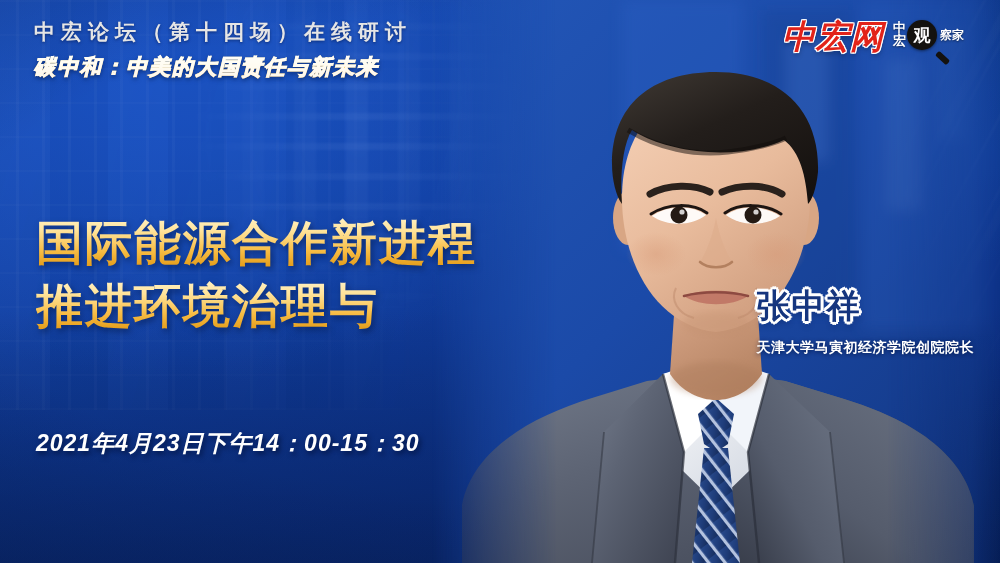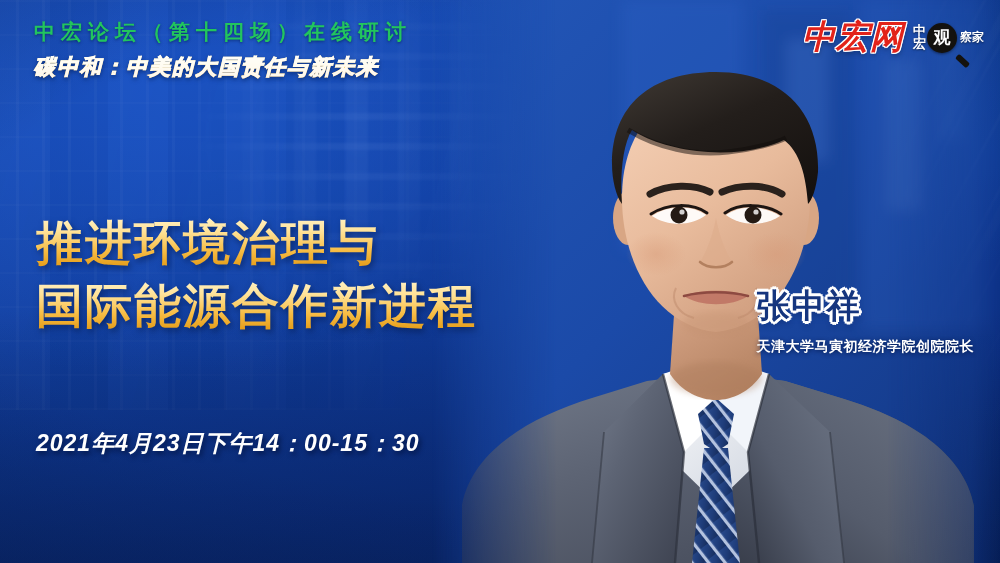--- a/index.html
+++ b/index.html
@@ -65,40 +65,40 @@
   .bg-vignette{
     position:absolute; inset:0;
     background:
       linear-gradient(180deg, rgba(0,0,0,0) 55%, rgba(4,22,66,.45) 100%),
       radial-gradient(ellipse 120% 95% at 50% 45%, rgba(0,0,0,0) 45%, rgba(3,19,60,.5) 100%);
   }
 
   
   .header{ position:absolute; left:34px; top:18px; z-index:6; }
   .header-line1{
-    font-size:21px; font-weight:700; color:#22c55e;
+    font-size:21px; font-weight:700; color:#e5e5e5;
     letter-spacing:6px; white-space:nowrap;
     text-shadow:0 1px 3px rgba(0,20,70,.6);
   }
   .header-line2{
     margin-top:7px;
     font-size:21px; font-weight:900; font-style:italic;
     letter-spacing:2px; white-space:nowrap;
     background:linear-gradient(180deg,#fff2bd 0%,#ffd95e 42%,#f6b42a 70%,#e79a14 100%);
     -webkit-background-clip:text; background-clip:text;
     -webkit-text-fill-color:transparent; color:transparent;
     -webkit-text-stroke:1px rgba(255,255,255,.92);
     paint-order:stroke fill;
     filter:drop-shadow(0 2px 2px rgba(0,25,80,.55));
   }
 
   
   .logo{
-    position:absolute; right:16px; top:15px; z-index:8;
-    display:flex; align-items:center; gap:9px;
+    position:absolute; right:36px; top:15px; z-index:8;
+    display:flex; align-items:flex-start; gap:9px;
   }
   .logo-main{
     font-family:"Liberation Serif","DejaVu Serif",serif;
     font-size:33px; font-weight:700; font-style:italic;
     letter-spacing:1px;
     color:#e2231a;
     text-shadow:
       1px 0 0 #fff, -1px 0 0 #fff, 0 1px 0 #fff, 0 -1px 0 #fff,
       1px 1px 0 #fff, -1px 1px 0 #fff, 1px -1px 0 #fff, -1px -1px 0 #fff,
       0 3px 5px rgba(0,0,0,.35);
@@ -145,21 +145,20 @@
     text-shadow:
       2px 0 0 #fff, -2px 0 0 #fff, 0 2px 0 #fff, 0 -2px 0 #fff,
       2px 2px 0 #fff, -2px 2px 0 #fff, 2px -2px 0 #fff, -2px -2px 0 #fff,
       3px 0 0 #fff, -3px 0 0 #fff, 0 3px 0 #fff, 0 -3px 0 #fff,
       0 4px 6px rgba(0,15,60,.45);
   }
   .speaker-role{
     margin-top:8px; font-size:14px; font-weight:700; color:#ffffff;
     line-height:1.55; letter-spacing:.5px; white-space:nowrap;
     text-shadow:0 1px 4px rgba(0,18,62,.85);
-    font-family:Liberation Mono, monospace;
   }
 
   
   .maintitle{ position:absolute; left:36px; top:212px; z-index:6; }
   .maintitle-line{
     font-size:47px; font-weight:900; letter-spacing:2px;
     line-height:1.34; white-space:nowrap;
     background:linear-gradient(180deg,#fff6d4 0%,#ffe39a 30%,#fdc košr 30%,#f7bc43 62%,#e39b18 88%,#d98f0d 100%);
     background:linear-gradient(180deg,#fff6d4 0%,#ffe39a 30%,#f7bc43 62%,#e39b18 88%,#d98f0d 100%);
     -webkit-background-clip:text; background-clip:text;
@@ -334,22 +333,22 @@
       </div>
       <div class="logo-lens">
         <span>观</span>
       </div>
       <div class="logo-handle"></div>
       <div class="logo-sub-b">察家</div>
     </div>
   </div>
 
   <div class="maintitle">
+    <div class="maintitle-line">国际能源合作新进程</div>
     <div class="maintitle-line">推进环境治理与</div>
-    <div class="maintitle-line">国际能源合作新进程</div>
   </div>
 
   <div class="speaker">
     <div class="speaker-name">张中祥</div>
     <div class="speaker-role">
       <div>天津大学马寅初经济学院创院院长</div>
     </div>
   </div>
 
   <div class="datetime">2021年4月23日下午14：00-15：30</div>

